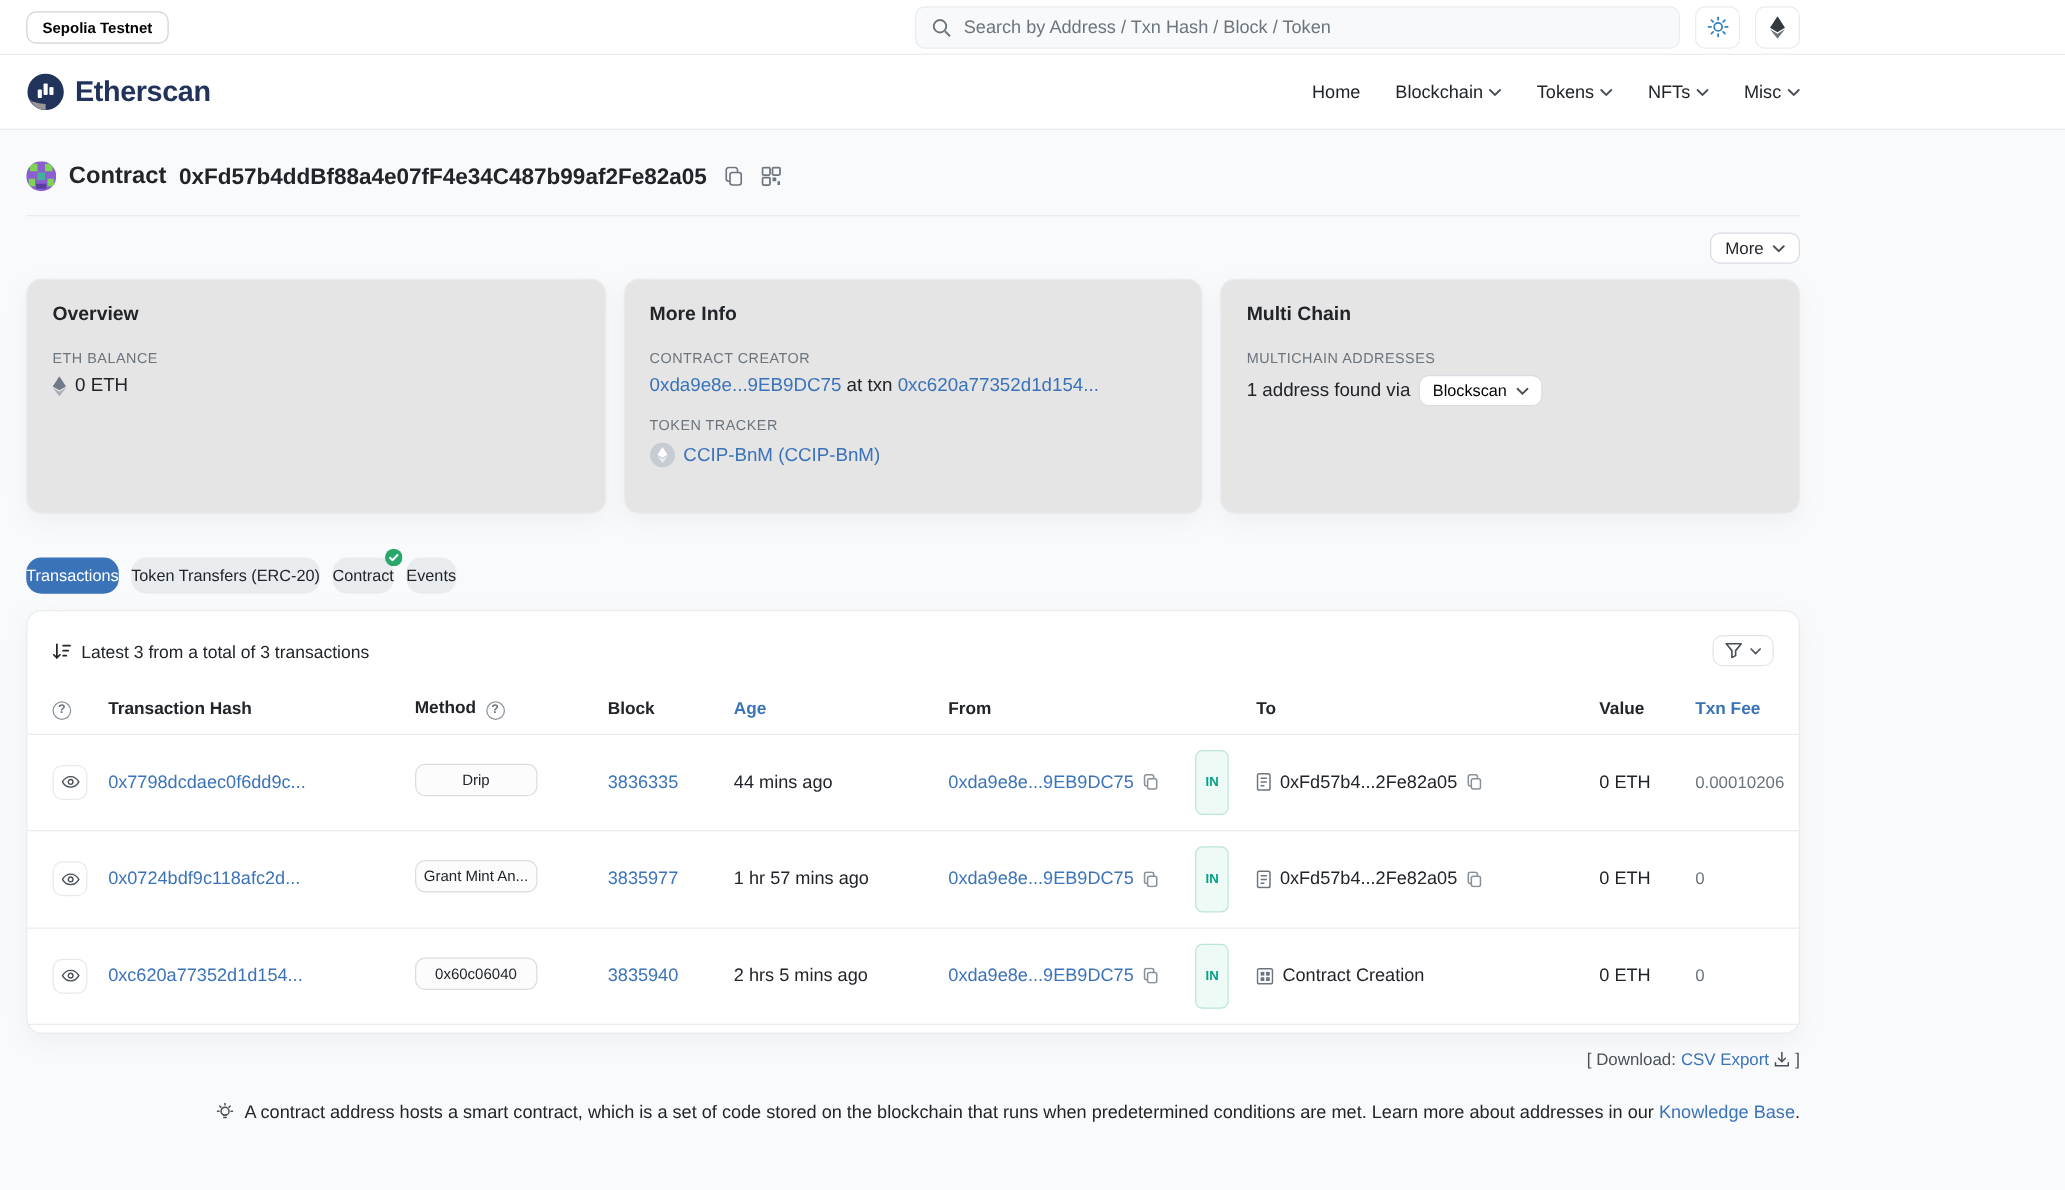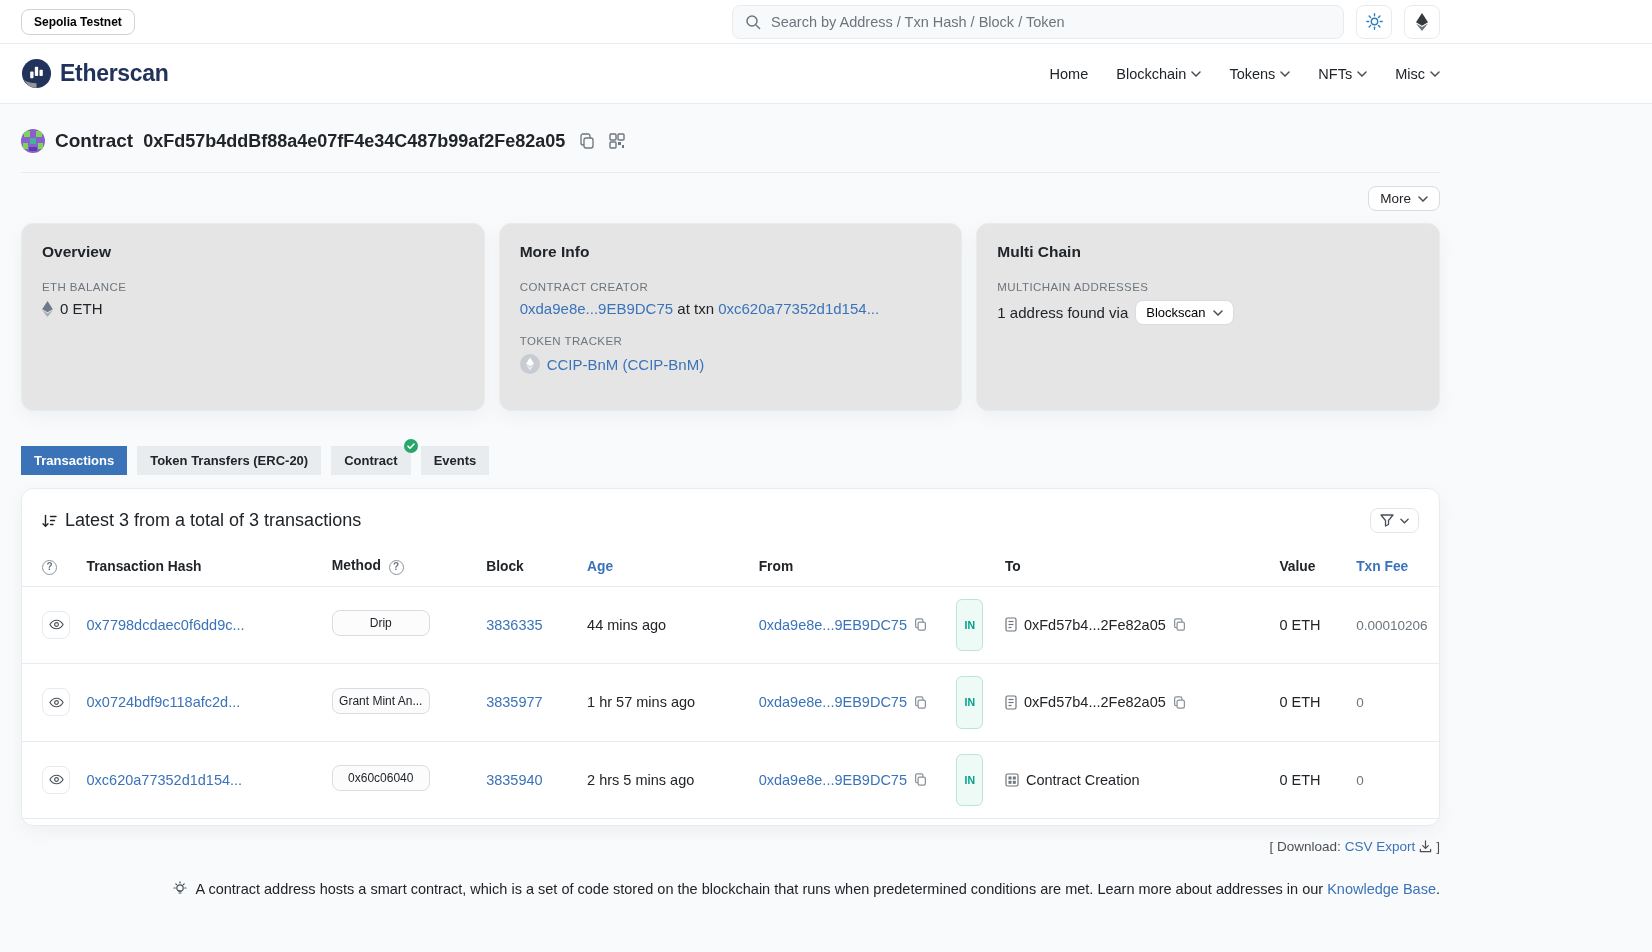--- a/index.html
+++ b/index.html
@@ -70,33 +70,33 @@
   .mb18 { margin-bottom:18px; }
   a.link, .link { color:#3b73b9; text-decoration:none; cursor:pointer; }
   .pill-btn {
     display:inline-flex; align-items:center; gap:7px; border:1px solid #d8dde3;
     border-radius:8px; background:#fff; padding:4px 10px; font-size:13px; cursor:pointer;
   }
 
   
   .tabs { display:flex; gap:10px; margin:35px 0 13px; align-items:center; }
   .tab {
-    background:#e9ecef; color:#212529; border-radius:0; padding:7px 13px;
-    font-size:13px; font-weight:700; cursor:pointer; position:relative;
+    background:#e9ecef; color:#212529; border-radius:12px; padding:7px 0;
+    font-size:13px; font-weight:400; cursor:pointer; position:relative;
   }
   .tab.active { background:#3b73b9; color:#fff; }
   .tab-check { position:absolute; top:-7px; right:-7px; display:flex; }
 
   
   .panel {
     background:#fff; border:1px solid #e9ecef; border-radius:12px;
     box-shadow:0 6px 18px rgba(189,197,209,.18); padding-bottom:6px;
   }
   .panel-head { display:flex; align-items:center; padding:19px 20px 15px; }
-  .summary { display:flex; align-items:center; gap:8px; font-size:18px; }
+  .summary { display:flex; align-items:center; gap:8px; font-size:14px; }
   .filter-btn {
     margin-left:auto; display:flex; align-items:center; gap:6px; border:1px solid #e2e6ea;
     border-radius:8px; background:#fff; padding:5px 9px; cursor:pointer; color:#495057;
   }
   table.tx { width:100%; border-collapse:collapse; font-size:14.5px; }
   table.tx th {
     text-align:left; font-size:13.8px; font-weight:bold; color:#212529;
     padding:10px 8px 11px; border-bottom:1px solid #e9ecef; white-space:nowrap;
   }
   table.tx td { padding:12px 8px; border-bottom:1px solid #e9ecef; white-space:nowrap; }

